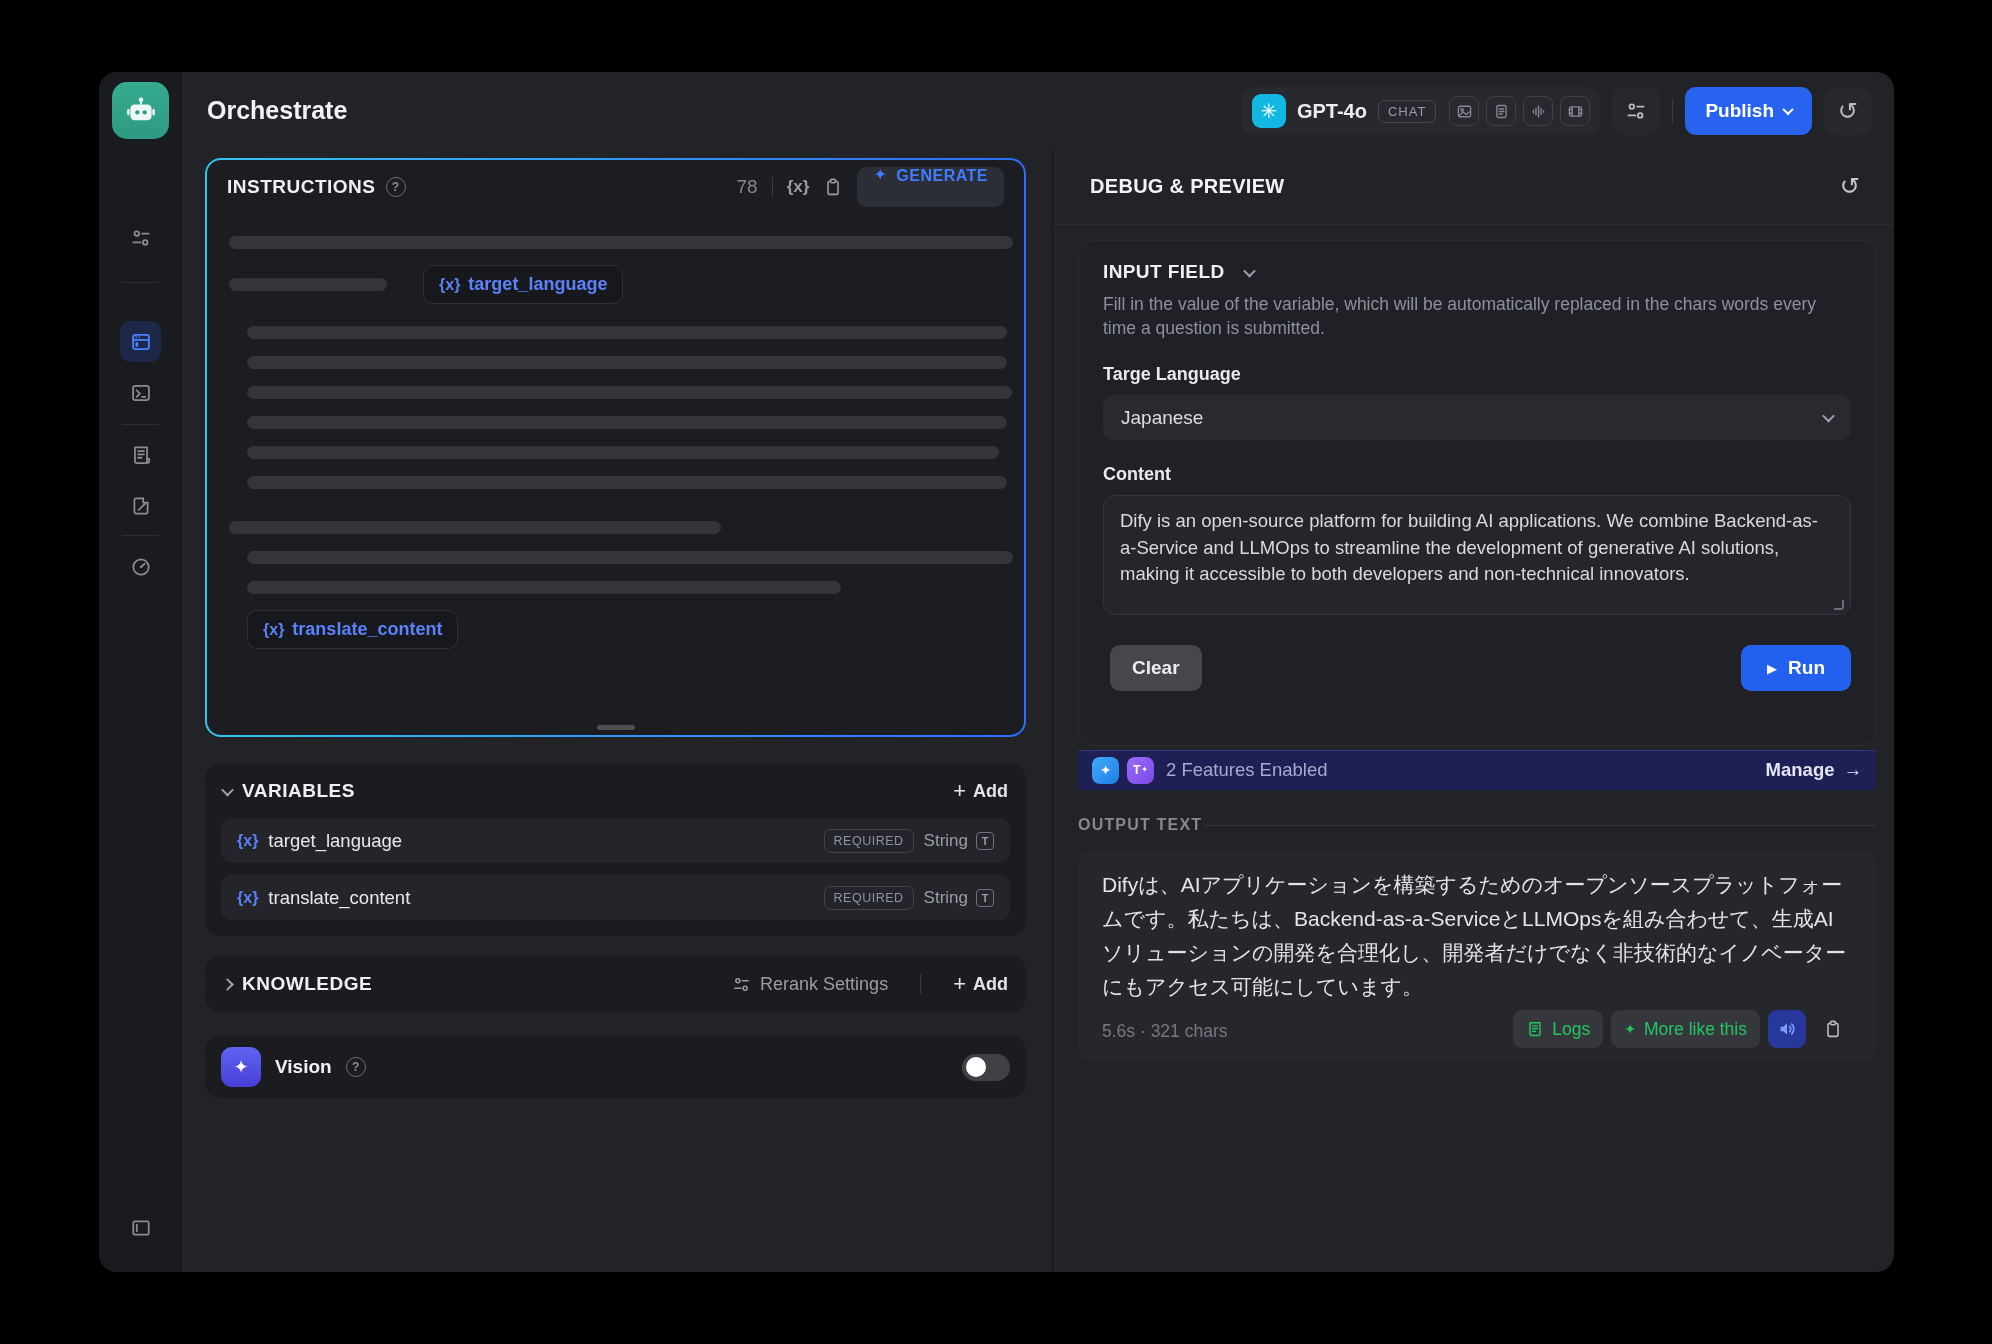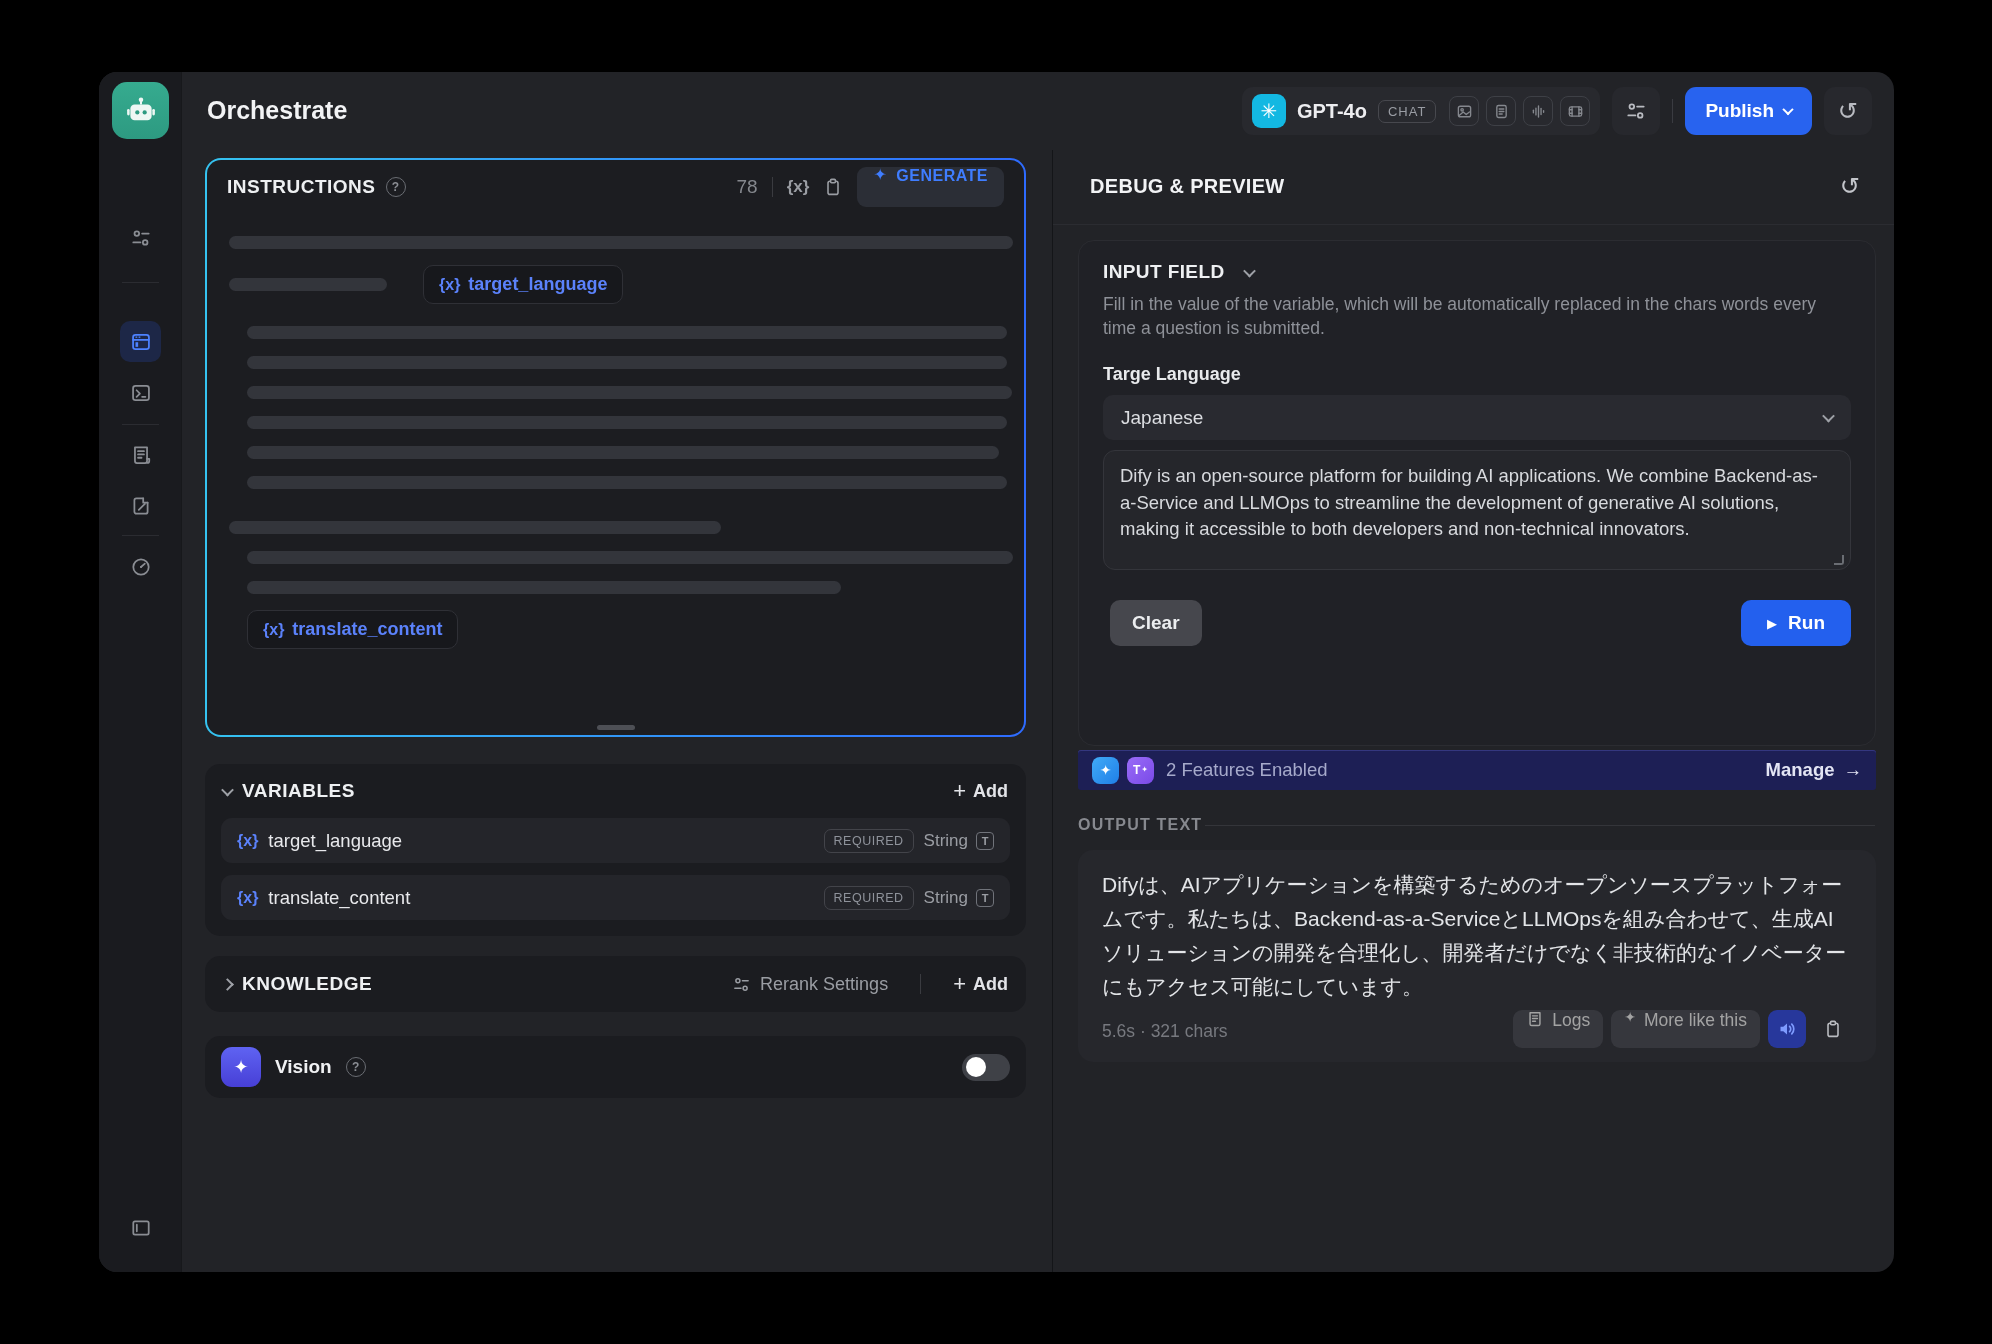--- a/index.html
+++ b/index.html
@@ -112,22 +112,22 @@
   .manage{margin-left:auto;display:flex;align-items:center;gap:9px;color:#e3e5f4;font-size:18.5px;font-weight:600;}
   .output-label-row{position:absolute;left:25px;right:19px;top:666px;display:flex;align-items:center;gap:3px;}
   .output-label{font-size:16px;font-weight:600;letter-spacing:1.2px;color:#87898f;}
   .output-rule{flex:1;height:1px;background:#34353a;}
   .output-card{position:absolute;left:25px;top:700px;width:798px;height:212px;background:#26272c;border-radius:15px;
     padding:18px 24px 12px;}
   .output-text{font-size:21px;line-height:1.62;color:#e3e5e8;}
   .output-footer{display:flex;align-items:flex-end;margin-top:6px;}
   .stats{font-size:17.5px;color:#77797f;padding-bottom:6px;}
   .out-actions{margin-left:auto;display:flex;align-items:center;gap:8px;}
-  .out-btn{height:38px;border-radius:9px;background:#36373d;color:#a3a3a3;font-size:17.5px;display:flex;
-    align-items:flex-start;gap:8px;padding:0 13px;}
+  .out-btn{height:38px;border-radius:9px;background:#36373d;color:#22c55e;font-size:17.5px;display:flex;
+    align-items:center;gap:8px;padding:0 13px;}
   .speaker-btn{width:38px;height:38px;border-radius:9px;background:#27379b;display:flex;align-items:center;
     justify-content:center;color:#7e9bff;}
   .clip-btn{width:38px;height:38px;border-radius:9px;display:flex;align-items:center;justify-content:center;color:#b9bbc0;}
   
   .g{font-style:normal;line-height:1;display:inline-block;}
   .g-spark::before{content:"✦";}
   .g-play::before{content:"▶";}
   .g-undo::before{content:"↺";}
   .g-arrow::before{content:"→";}
   .g-asterisk::before{content:"✳";}
@@ -399,20 +399,21 @@
         <div class="if-title-row">
           <span class="if-title">INPUT FIELD</span>
           <span class="chev down"></span>
         </div>
         <div class="if-desc">Fill in the value of the variable, which will be automatically replaced in the chars words every time a question is submitted.</div>
         <div class="fld-label">Targe Language</div>
         <div class="select">
           <span>Japanese</span>
           <span class="chev down"></span>
         </div>
+        <div class="fld-label">Content</div>
         <div class="textarea">
           <span>Dify is an open-source platform for building AI applications. We combine Backend-as-a-Service and LLMOps to streamline the development of generative AI solutions, making it accessible to both developers and non-technical innovators.</span>
           <span class="resize-h"></span>
         </div>
         <div class="btn-row">
           <div class="clear-btn">
             <span>Clear</span>
           </div>
           <div class="run-btn">
             <i class="g g-play g-play-s"></i>

